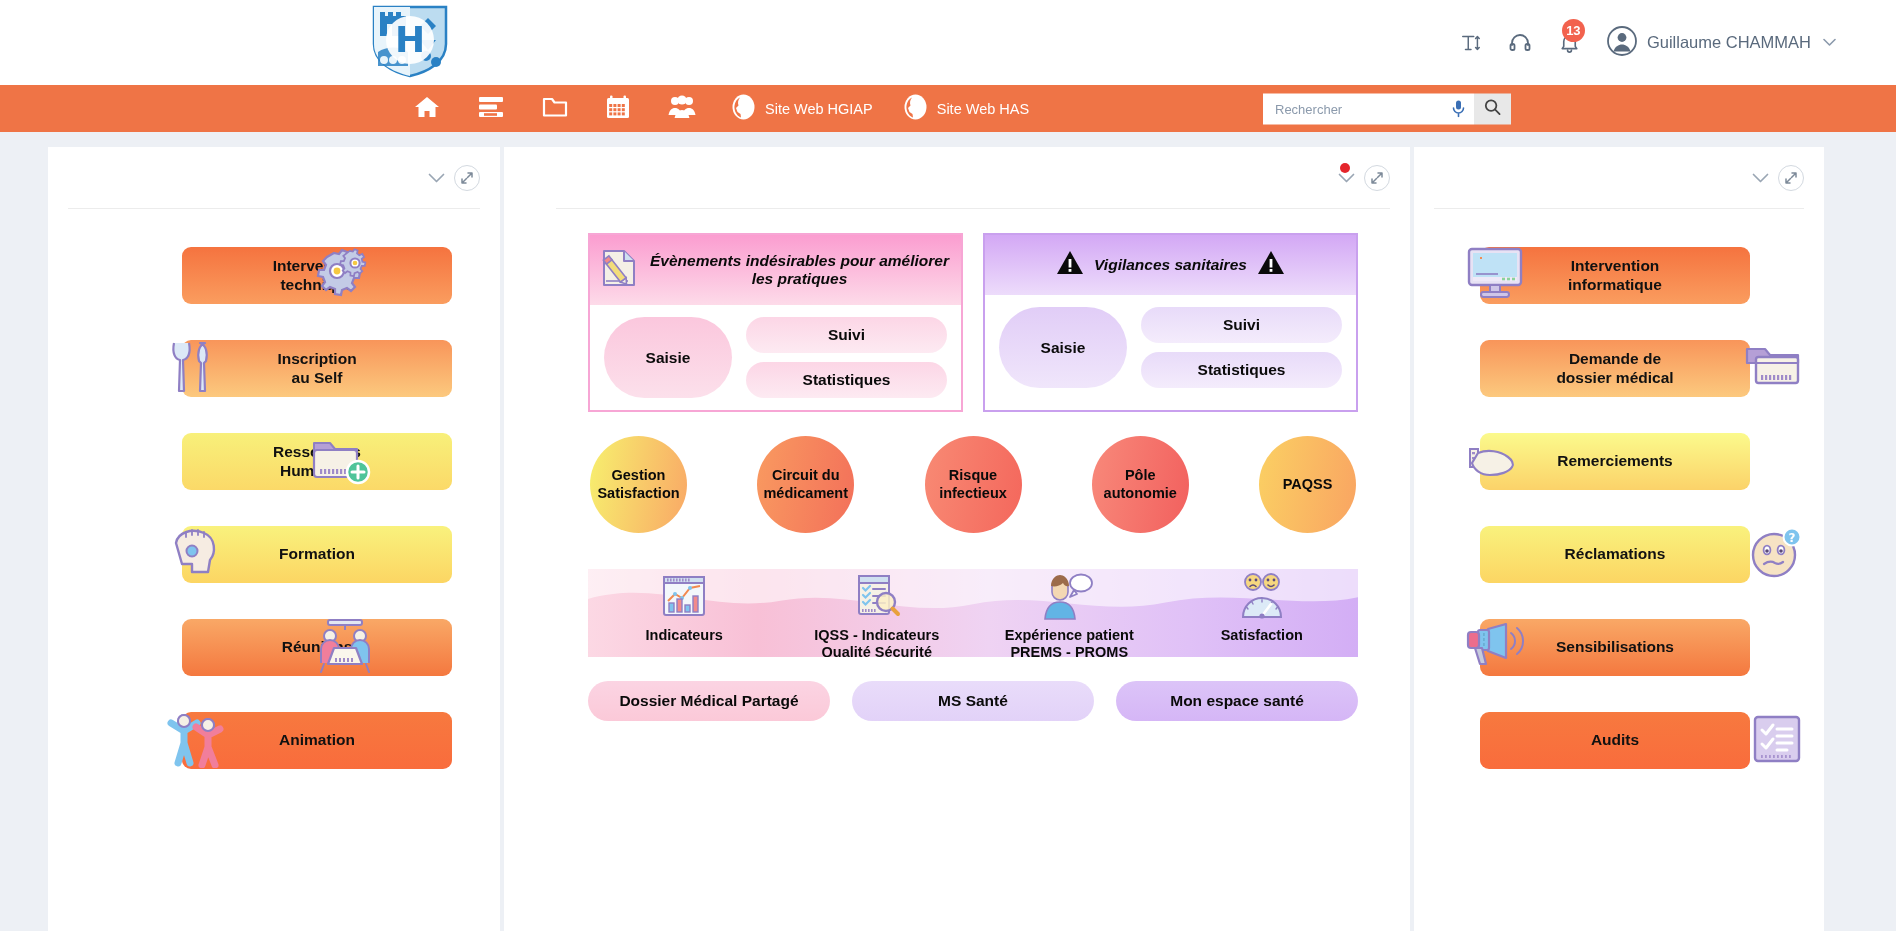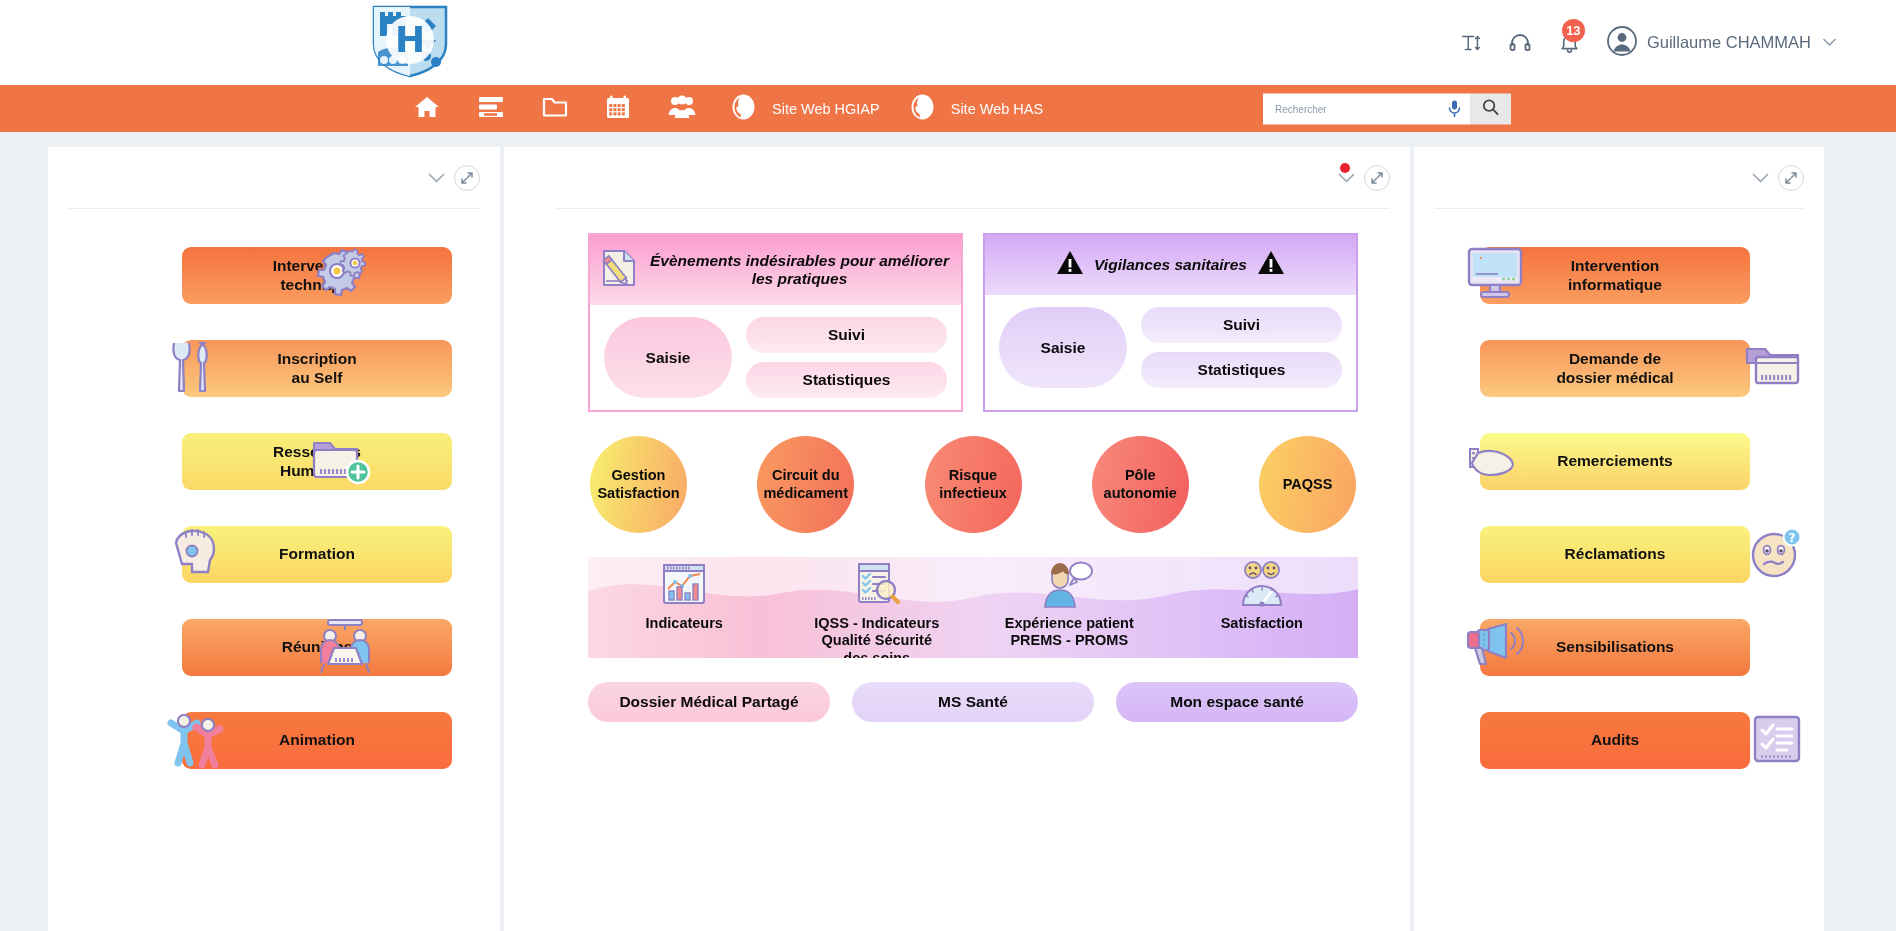--- a/index.html
+++ b/index.html
@@ -79,21 +79,21 @@
     margin-left: 395px;
     gap: 0px;
   }
   .nav-item {
     display: flex; align-items: center;
     height: 47px;
     padding: 0 19px;
     cursor: pointer;
     color: #fff;
   }
-  .nav-item.with-label { gap: 16px; padding: 0 14px 0 16px; }
+  .nav-item.with-label { gap: 9px; padding: 0 14px 0 16px; }
   .nav-label {
     color: #fff;
     font-size: 14.5px;
     white-space: nowrap;
   }
   .search-wrap {
     position: absolute;
     left: 1263px; top: 50%;
     transform: translateY(-50%);
     display: flex;
@@ -103,21 +103,21 @@
   .search-field {
     flex: 1;
     background: #fff;
     display: flex;
     align-items: center;
     padding: 0 8px 0 12px;
   }
   .search-input {
     border: none; outline: none;
     flex: 1;
-    font-size: 10px;
+    font-size: 13px;
     color: #c2410c;
     font-family: "Liberation Sans", sans-serif;
     background: transparent;
   }
   .search-input::placeholder { color: #8b9aac; }
   .mic-btn { cursor: pointer; display:flex; align-items:center; }
   .search-btn {
     width: 41px;
     background: #e8e8e8;
     display: flex; align-items: center; justify-content: center;
@@ -279,22 +279,22 @@
     text-align: center;
     font-weight: bold; font-size: 14.5px;
     color: #0a0a0a;
     line-height: 1.2;
     cursor: pointer;
     padding: 0 6px;
   }
 
   
   .indic-band {
-    margin-top: 24px;
-    height: 101px;
+    margin-top: 36px;
+    height: 88px;
     position: relative;
     display: flex;
     overflow: hidden;
   }
   .indic-bg {
     position: absolute; inset: 0;
     background: linear-gradient(90deg,#fcd8e4 0%,#f8c0d6 22%,#efd3f3 52%,#e0c1f7 78%,#d3aef5 100%);
   }
   .indic-wave { position:absolute; left:0; top:0; width:100%; height:100%; }
   .indic-cell {

